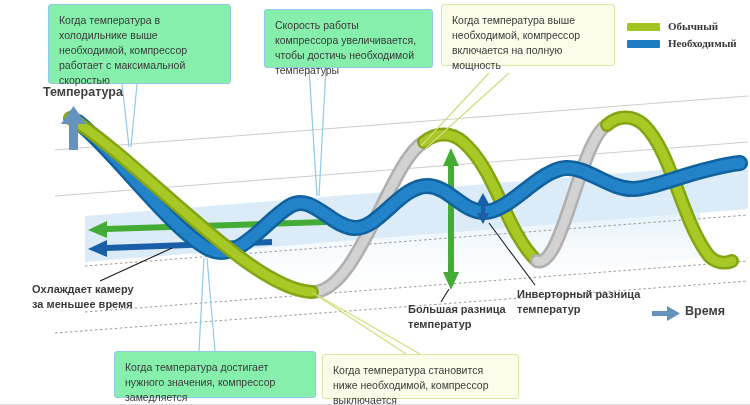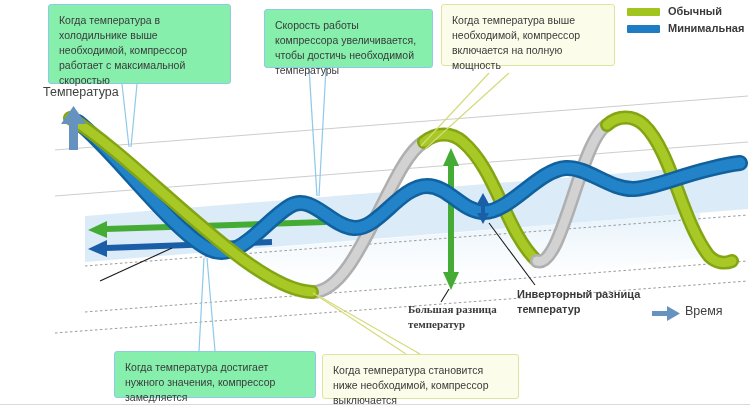--- a/index.html
+++ b/index.html
@@ -12,22 +12,22 @@
   .callout{
     position:absolute;box-sizing:border-box;border-radius:3px;
     font-size:10.5px;line-height:1.42;padding:8px 10px;color:#3a3a3a;
   }
   .callout.blue{border:1.5px solid #8fc9e9;background:#86efac;}
   .callout.yellow{border:1.5px solid #dde3a0;background:#fcfcea;}
   .lbl{
     position:absolute;font-weight:bold;font-size:11px;line-height:1.32;
     color:#3a3a3a;white-space:pre-line;
   }
-  .axis-lbl{position:absolute;font-weight:normal;font-size:12.5px;color:#404040;}
-  .legend{position:absolute;left:627px;top:6px;}
+  .axis-lbl{position:absolute;font-weight:bold;font-size:12.5px;color:#404040;}
+  .legend{position:absolute;left:627px;top:21px;font-family:Liberation Serif, serif;}
   .legend-row{display:flex;align-items:center;margin-bottom:6px;}
   .legend-swatch{width:33px;height:8px;border-radius:1px;margin-right:8px;}
   .legend-swatch.green{background:#a2c41e;}
   .legend-swatch.blue{background:#1e7cc2;}
   .legend-label{font-size:11px;font-weight:bold;color:#3a3a3a;line-height:1;}
 </style>
 </head>
 <body>
 
 <div class="stage">
@@ -128,28 +128,30 @@
 
   <div class="callout yellow" style="left:429px;top:4px;width:174px;height:62px;margin-left:12px;">Когда температура выше необходимой, компрессор включается на полную мощность</div>
 
   <div class="legend">
     <div class="legend-row">
       <span class="legend-swatch green"></span>
       <span class="legend-label">Обычный</span>
     </div>
     <div class="legend-row">
       <span class="legend-swatch blue"></span>
-      <span class="legend-label">Минимальная</span>
+      <span class="legend-label">Необходимый</span>
     </div>
   </div>
 
   <div class="axis-lbl" style="left:43px;top:85px;">Температура</div>
   <div class="axis-lbl" style="left:685px;top:304px;">Время</div>
 
-  <div class="lbl" style="left:408px;top:302px;font-family:Liberation Serif, serif;">Большая разница
+  <div class="lbl" style="left:32px;top:282px;">Охлаждает камеру
+за меньшее время</div>
+  <div class="lbl" style="left:408px;top:302px;">Большая разница
 температур</div>
   <div class="lbl" style="left:517px;top:287px;">Инверторный разница
 температур</div>
 
   <div class="callout yellow" style="left:322px;top:354px;width:197px;height:45px;">Когда температура становится ниже необходимой, компрессор выключается</div>
 
   <div class="callout blue" style="left:114px;top:351px;width:202px;height:47px;">Когда температура достигает нужного значения, компрессор замедляется</div>
 
 </div>
 

